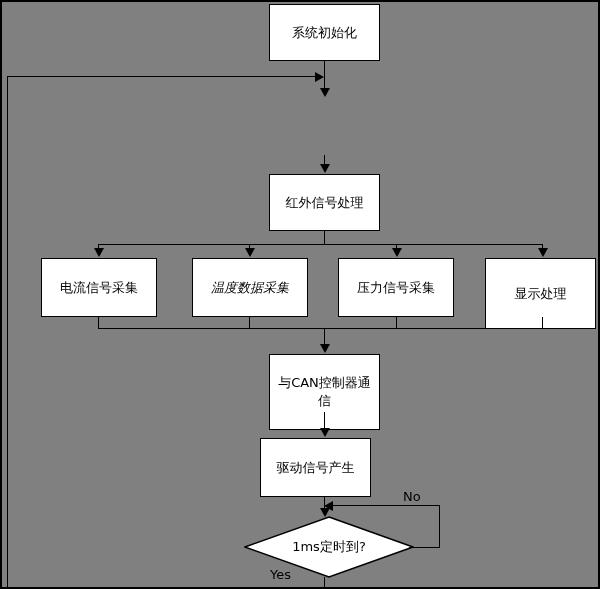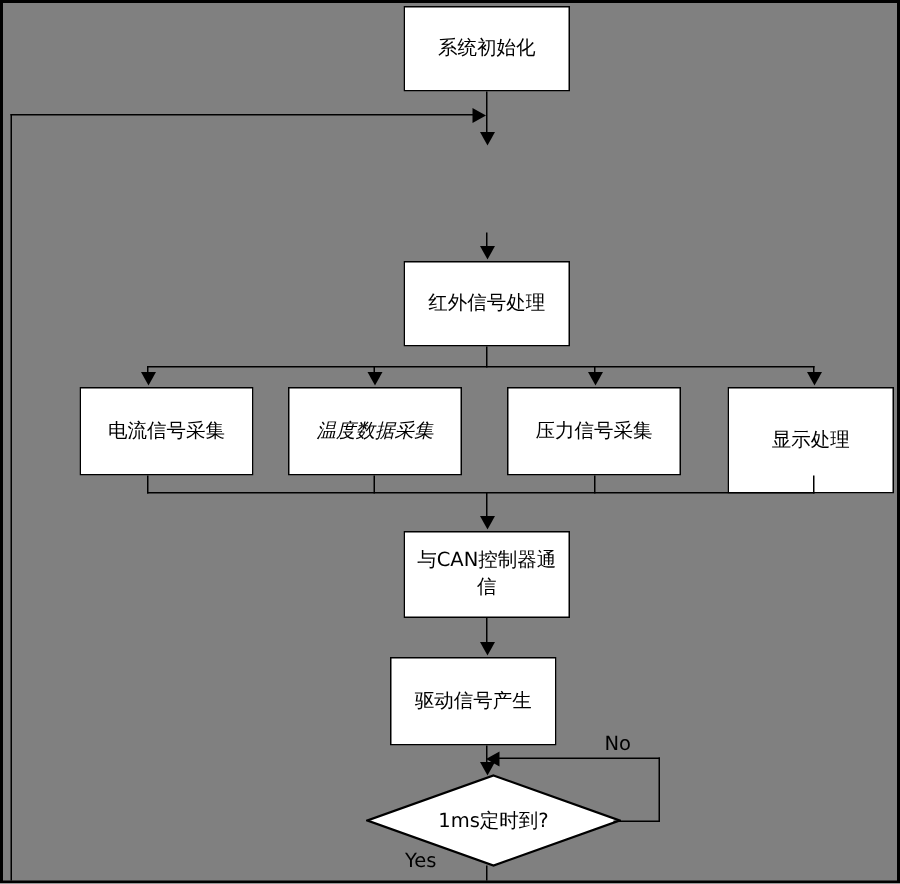--- a/index.html
+++ b/index.html
@@ -95,41 +95,41 @@
 </head>
 <body>
 
 <div id="canvas">
 
   <div class="node" style="left:267px; top:2px; width:111px; height:57px;">
     <span>系统初始化</span>
   </div>
 
 
-  <div class="node" style="left:267px; top:172px; width:111px; height:57px;">
+  <div class="node" style="left:267px; top:172px; width:111px; height:57px;font-family:Liberation Serif, serif;">
     <span>红外信号处理</span>
   </div>
 
-  <div class="node" style="left:39px; top:256px; width:116px; height:59px;margin-left:12px;">
+  <div class="node" style="left:39px; top:256px; width:116px; height:59px;">
     <span>电流信号采集</span>
   </div>
 
   <div class="node" style="left:190px; top:256px; width:116px; height:59px;font-style:italic;">
     <span>温度数据采集</span>
   </div>
 
   <div class="node" style="left:336px; top:256px; width:116px; height:59px;">
     <span>压力信号采集</span>
   </div>
 
   <div class="node" style="left:483px; top:256px; width:111px; height:71px;">
     <span>显示处理</span>
   </div>
 
-  <div class="node" style="left:267px; top:352px; width:111px; height:58px; flex-direction:column;">
+  <div class="node" style="left:267px; top:352px; width:111px; height:76px; flex-direction:column;">
     <span>与CAN控制器通</span>
     <span>信</span>
   </div>
 
   <div class="node" style="left:258px; top:436px; width:111px; height:59px;">
     <span>驱动信号产生</span>
   </div>
 
   <div class="diamond-wrap" style="left:242px; top:514px; width:170px; height:62px;">
     <svg width="170" height="62" viewBox="0 0 170 62">

